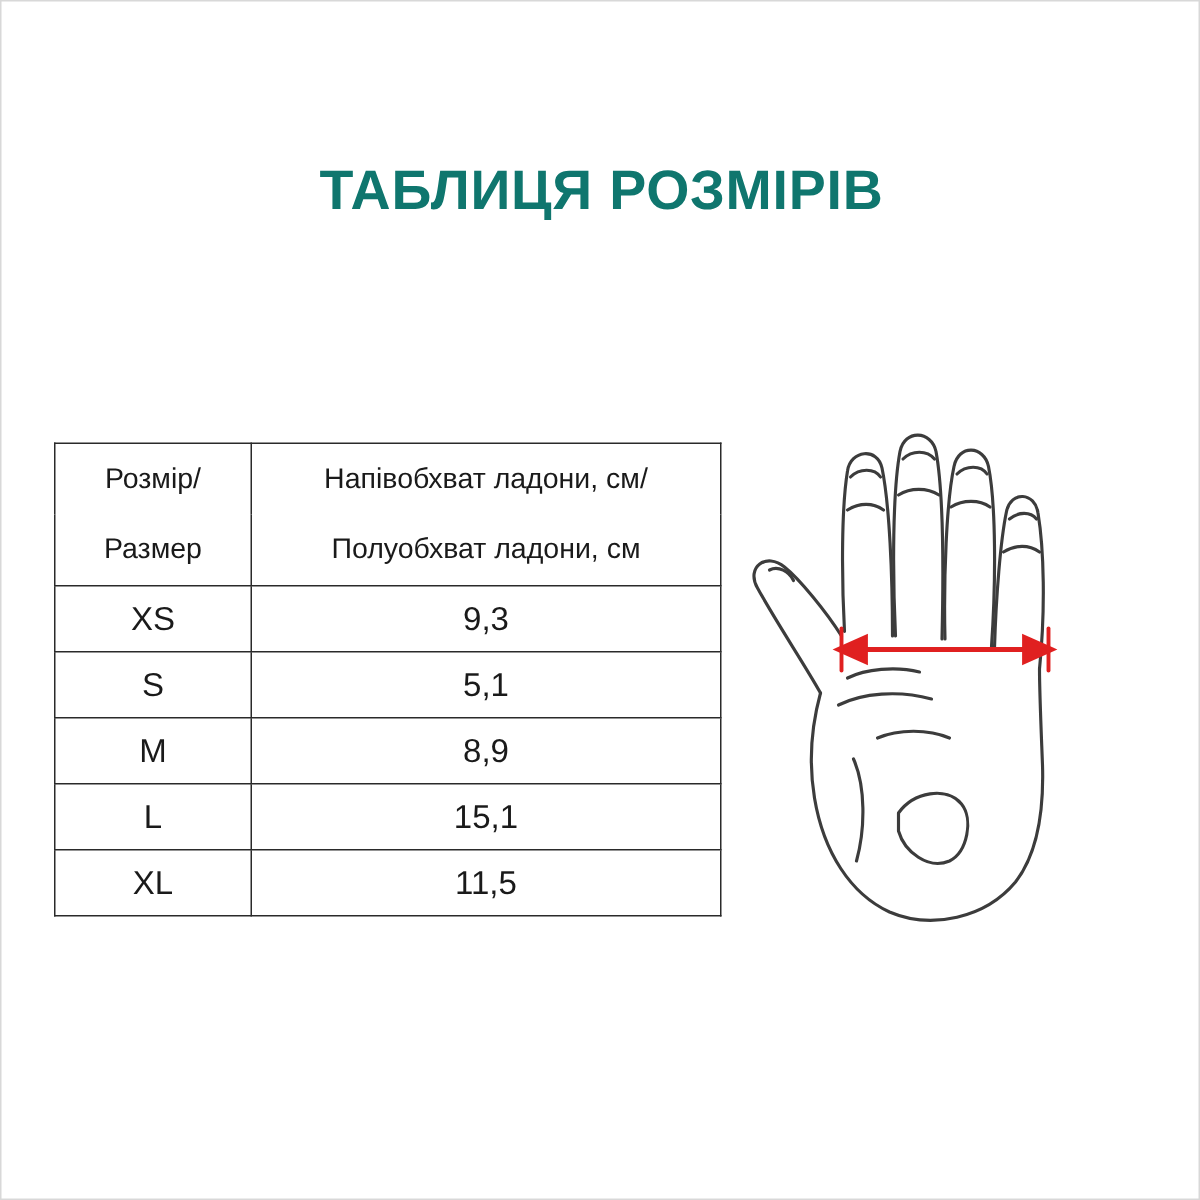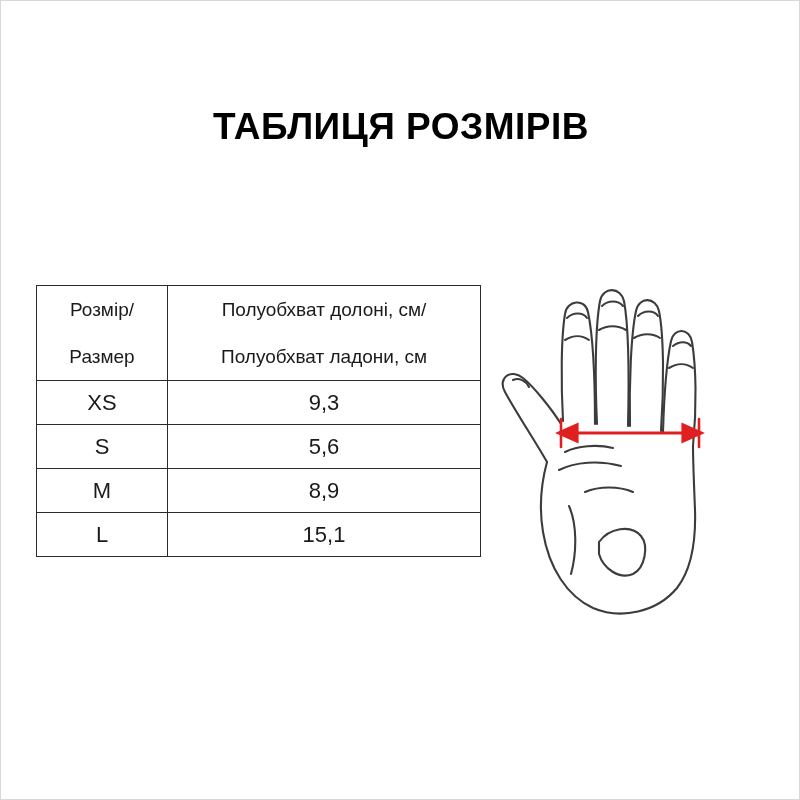--- a/index.html
+++ b/index.html
@@ -24,26 +24,26 @@
   }
   .title {
     position: absolute;
     top: 105px;
     left: 0;
     width: 800px;
     text-align: center;
     font-size: 37px;
     font-weight: bold;
     letter-spacing: 0.5px;
-    color: #000000;
+    color: #0f766e;
   }
   .size-table {
     position: absolute;
     left: 35px;
-    top: 284px;
+    top: 294px;
     width: 445px;
     border-collapse: collapse;
     table-layout: fixed;
   }
   .size-table td {
     border: 1px solid #2a2a2a;
     font-size: 22px;
     color: #1a1a1a;
     text-align: center;
     padding: 0;
@@ -84,41 +84,45 @@
 <body>
 
 <div class="page">
 
   <div class="title">ТАБЛИЦЯ РОЗМІРІВ</div>
 
   <table class="size-table">
     <tbody>
       <tr>
         <td class="col-size header-cell head-size">Розмір/</td>
-        <td class="header-cell head-meas">Полуобхват долоні, см/</td>
+        <td class="header-cell head-meas">Напівобхват ладони, см/</td>
       </tr>
       <tr>
         <td class="col-size header-cell head-size-2">Размер</td>
         <td class="header-cell head-meas-2">Полуобхват ладони, см</td>
       </tr>
       <tr>
         <td class="col-size">XS</td>
         <td>9,3</td>
       </tr>
       <tr>
         <td class="col-size">S</td>
-        <td>5,6</td>
+        <td>5,1</td>
       </tr>
       <tr>
         <td class="col-size">M</td>
         <td>8,9</td>
       </tr>
       <tr>
         <td class="col-size">L</td>
         <td>15,1</td>
+      </tr>
+      <tr>
+        <td class="col-size">XL</td>
+        <td>11,5</td>
       </tr>
     </tbody>
   </table>
 
   <div class="hand-figure">
     <svg width="300" height="370" viewBox="0 0 300 370" xmlns="http://www.w3.org/2000/svg">
       <g fill="none" stroke="#3c3c3c" stroke-width="2.1" stroke-linecap="round" stroke-linejoin="round">
 
         <path d="M82 165 C80 128, 80 82, 84 58 C86 44, 104 42, 107 56 C112 80, 114 128, 114 168"></path>
         <path d="M86 62 C92 56, 102 56, 106 62"></path>

